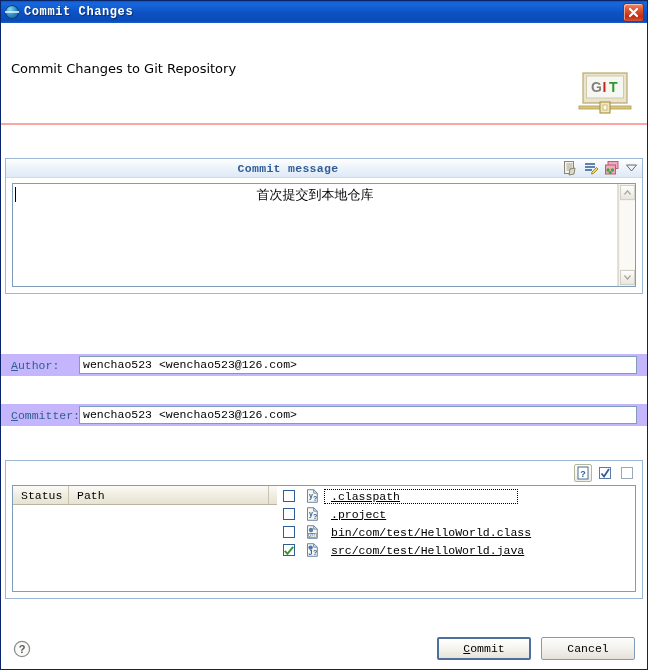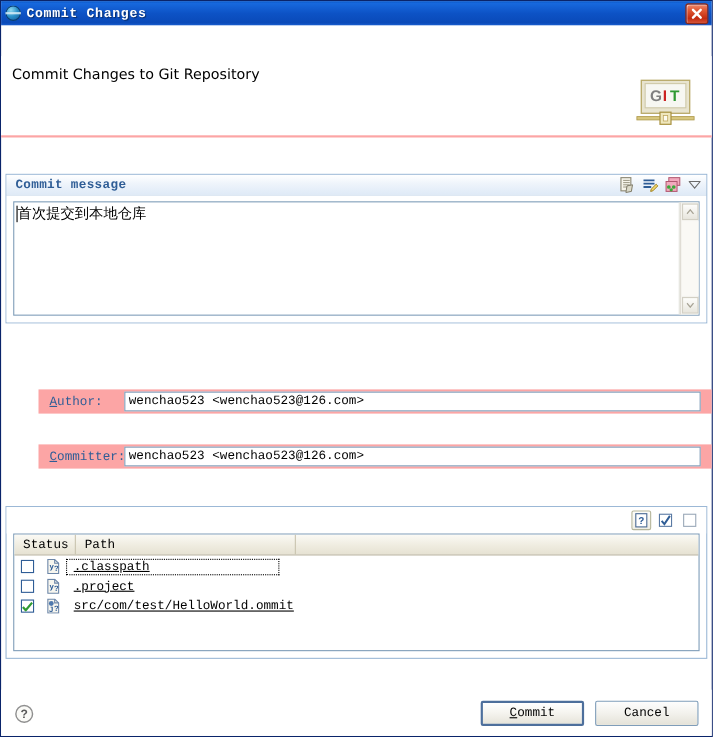--- a/index.html
+++ b/index.html
@@ -73,20 +73,21 @@
   .git-logo {
     position: absolute; right: 14px; top: 20px;
     width: 56px; height: 46px;
   }
 
   
   .group {
     margin: 5px 4px 0 4px;
     border: 1px solid #9cb8d6;
     background: #ffffff;
+    text-align: center;
   }
   .group-header {
     height: 19px;
     background: linear-gradient(to bottom,#ffffff 0%,#eef4fb 45%,#dfeaf7 100%);
     border-bottom: 1px solid #ccdcee;
     display: flex; align-items: center;
     padding: 0 4px 0 8px;
   }
   .group-title {
     color: #2f5d96; font-weight: bold;
@@ -137,22 +138,21 @@
     border: 1px solid #d2cfc4;
     display:flex; align-items:center; justify-content:center;
     cursor: pointer;
   }
   .sb-track { flex:1 1 auto; width:15px; background:#faf9f5; }
 
   
   .idrow {
     display:flex; align-items:center;
     padding: 2px 6px 2px 10px;
-    background: #fca5a5;
-    margin-left: 34px;
+    background: #c4b5fd;
   }
   .idlabel {
     width: 68px; flex: 0 0 68px;
     color: #2f5d96;
     font-family: "Liberation Mono", monospace;
     font-size: 11.5px;
   }
   .idlabel u { text-decoration: underline; }
   .idinput {
     flex: 1 1 auto;
@@ -193,21 +193,21 @@
   .tb-btn.pressed {
     border: 1px solid #b5b59a;
     background: linear-gradient(to bottom,#fdfdfa,#efeee4);
     border-radius: 2px;
   }
   .table-wrap {
     margin: 0 6px 6px 6px;
     border: 1px solid #7f9db9;
     background: #ffffff;
     flex: 1 1 auto;
-    display: flex; flex-direction: column;
+    display: flex; flex-direction: row;
     min-height: 0;
     overflow: hidden;
   }
   .thead {
     display:flex; height: 19px; flex: 0 0 19px;
     background: linear-gradient(to bottom,#fbfaf5 0%,#efece0 55%,#e6e2d3 100%);
     border-bottom: 1px solid #b9b49f;
     font-family: "Liberation Mono", monospace;
     font-size: 11.5px; color: #000;
   }
@@ -430,39 +430,54 @@
             <svg width="13" height="14" viewBox="0 0 13 14">
               <path d="M1.5 0.7 h6.2 l3.6 3.4 v9.2 h-9.8 z" fill="#f7f6ef" stroke="#6c86a8" stroke-width="1"></path>
               <path d="M7.7 0.7 v3.4 h3.6" fill="none" stroke="#6c86a8" stroke-width="1"></path>
               <text x="3" y="9" font-family="Liberation Sans, sans-serif" font-size="7" font-weight="bold" fill="#2f5d96">y</text>
               <text x="7" y="11.5" font-family="Liberation Sans, sans-serif" font-size="7" font-weight="bold" fill="#2f5d96">?</text>
             </svg>
           </div>
           <div class="path-cell">.project</div>
         </div>
 
+        <div class="row">
+          <div class="cb-cell">
+            <div class="checkbox"></div>
+          </div>
+          <div class="ficon-cell">
+            <svg width="13" height="14" viewBox="0 0 13 14">
+              <path d="M1.5 0.7 h6.2 l3.6 3.4 v9.2 h-9.8 z" fill="#f7f6ef" stroke="#6c86a8" stroke-width="1"></path>
+              <path d="M7.7 0.7 v3.4 h3.6" fill="none" stroke="#6c86a8" stroke-width="1"></path>
+              <circle cx="5" cy="5" r="2.2" fill="#5a7fb0"></circle>
+              <rect x="1.8" y="8.4" width="8.6" height="4.2" fill="#efeee4" stroke="#8b8777" stroke-width="0.7"></rect>
+              <text x="2.3" y="12" font-family="Liberation Sans, sans-serif" font-size="4.6" fill="#2f5d96">0?!</text>
+            </svg>
+          </div>
+          <div class="path-cell">bin/com/test/HelloWorld.class</div>
+        </div>
 
         <div class="row">
           <div class="cb-cell">
             <div class="checkbox">
               <svg width="10" height="9" viewBox="0 0 10 9">
                 <path d="M0.8 4.8 L3.4 7.8 L9.2 0.8" fill="none" stroke="#2f9a33" stroke-width="2"></path>
               </svg>
             </div>
           </div>
           <div class="ficon-cell">
             <svg width="13" height="14" viewBox="0 0 13 14">
               <path d="M1.5 0.7 h6.2 l3.6 3.4 v9.2 h-9.8 z" fill="#f7f6ef" stroke="#6c86a8" stroke-width="1"></path>
               <path d="M7.7 0.7 v3.4 h3.6" fill="none" stroke="#6c86a8" stroke-width="1"></path>
               <circle cx="4.6" cy="4.6" r="2.2" fill="#4f79ad"></circle>
               <text x="2.6" y="12" font-family="Liberation Sans, sans-serif" font-size="7" font-weight="bold" fill="#2f5d96">J</text>
               <text x="7" y="11.8" font-family="Liberation Sans, sans-serif" font-size="7" font-weight="bold" fill="#2f5d96">?</text>
             </svg>
           </div>
-          <div class="path-cell">src/com/test/HelloWorld.ommit</div>
+          <div class="path-cell">src/com/test/HelloWorld.java</div>
         </div>
 
       </div>
     </div>
   </div>
 
 
   <div class="footer">
     <svg class="help-icon" viewBox="0 0 18 18">
       <circle cx="9" cy="9" r="7.6" fill="#fafaf7" stroke="#8f8f8f" stroke-width="1.3"></circle>

